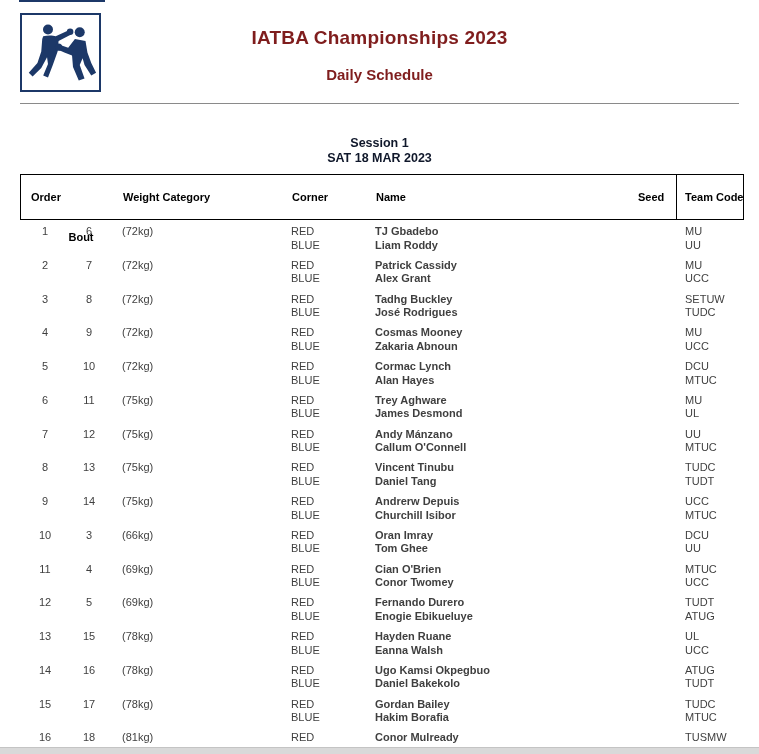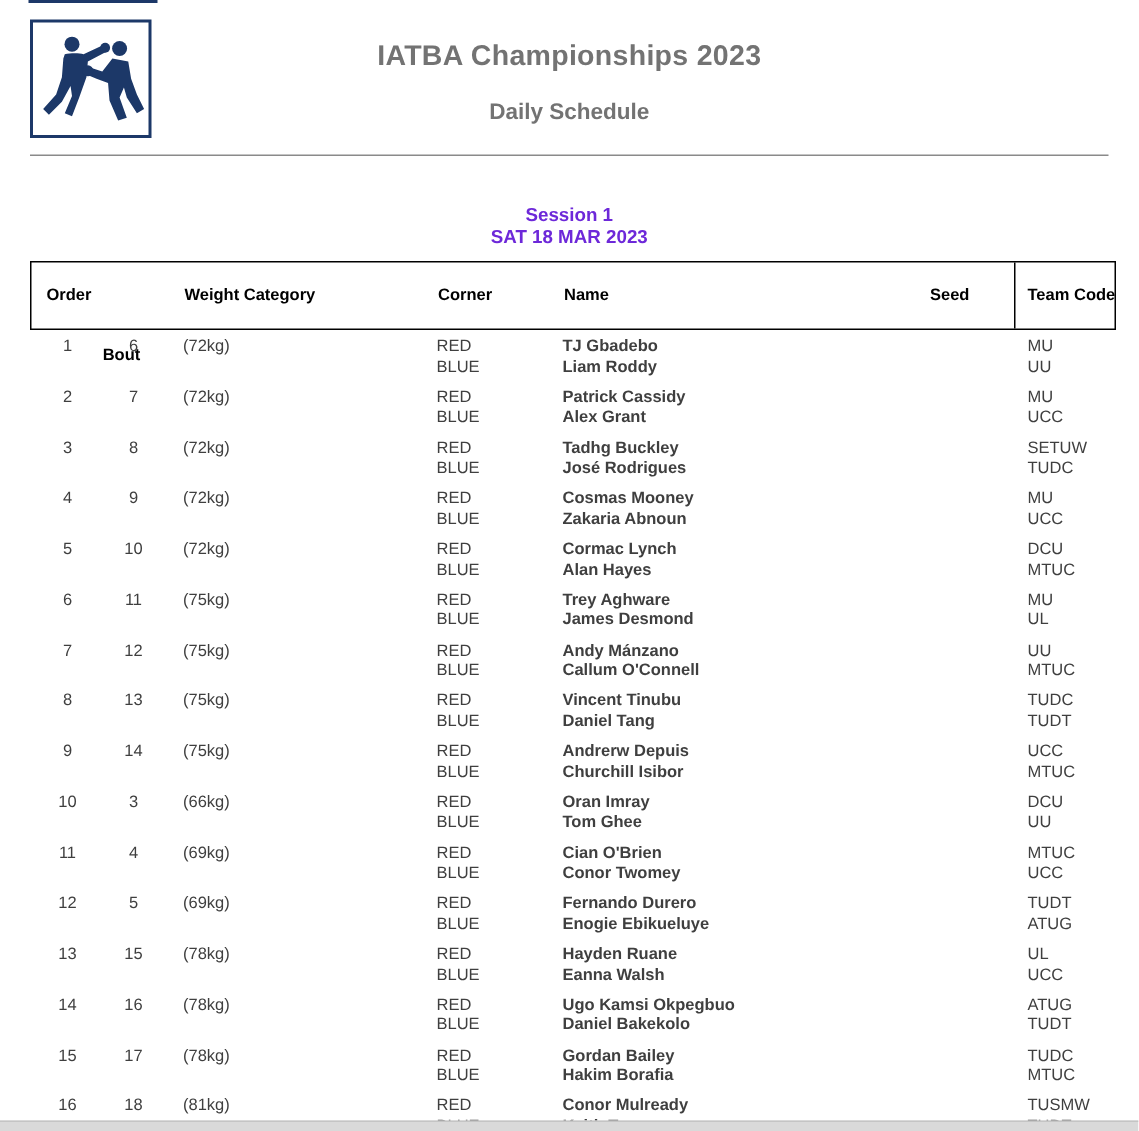--- a/index.html
+++ b/index.html
@@ -12,43 +12,43 @@
     width:759px;height:754px;background:#fff;overflow:hidden;position:relative;
     font-family:"Liberation Sans","DejaVu Sans",sans-serif;
   }
   .page{position:absolute;inset:0;}
 
   .top-line{position:absolute;left:19px;top:0;width:86px;height:2px;background:var(--navy);}
 
   .logo-box{position:absolute;left:20px;top:13px;width:81px;height:79px;border:2px solid var(--navy);background:#fff;}
   .logo-box svg{width:100%;height:100%;color:var(--navy);}
 
-  .titles{position:absolute;left:0;top:27px;width:100%;text-align:center;color:#737373;}
+  .titles{position:absolute;left:0;top:27px;width:100%;text-align:center;color:#7f1d1d;}
   .title{font-size:19px;font-weight:bold;letter-spacing:.2px;}
   .subtitle{font-size:15px;font-weight:bold;margin-top:17px;}
 
   .aiba{position:absolute;left:616px;top:9px;width:128px;height:86px;}
   .aiba svg{width:100%;height:100%;}
   .aiba-red{fill:var(--aiba-red);}
   .aiba-text{fill:var(--aiba-blue);font-weight:bold;font-style:italic;font-family:"Liberation Sans","DejaVu Sans",sans-serif;letter-spacing:-1px;}
 
   .rule{position:absolute;left:20px;top:103px;width:719px;height:1px;background:var(--line-gray);}
 
   .session{position:absolute;left:0;top:136px;width:100%;text-align:center;
-    font-size:12.5px;font-weight:bold;line-height:15px;color:#6d28d9;}
+    font-size:12.5px;font-weight:bold;line-height:15px;color:#0f172a;}
 
   .table{position:absolute;left:20px;top:174px;width:724px;font-size:11px;}
   .thead{position:relative;height:46px;border:1px solid #000;font-weight:bold;color:#000;}
   .thead .h{position:absolute;top:0;height:100%;display:flex;align-items:center;white-space:nowrap;}
   .h-order{left:0;width:50px;justify-content:center;}
   .h-bout{left:39px;width:42px;justify-content:center;margin-top:40px;}
   .h-weight{left:102px;}
   .h-corner{left:271px;}
   .h-name{left:355px;}
-  .h-seed{left:599px;text-align:center;}
+  .h-seed{left:617px;text-align:center;}
   .h-team{left:664px;width:46px;white-space:normal;line-height:13px;}
   .h-divider{position:absolute;left:655px;top:0;width:1px;height:100%;background:#000;}
 
   .tbody{position:relative;}
   .row{position:relative;height:33.75px;color:var(--text-gray);}
   .row span{position:absolute;white-space:nowrap;line-height:12px;}
   .r1{top:5px;}  .r2{top:18.5px;}
   .f-order{left:0;width:50px;text-align:center;}
   .f-bout{left:48px;width:42px;text-align:center;}
   .f-weight{left:102px;}

